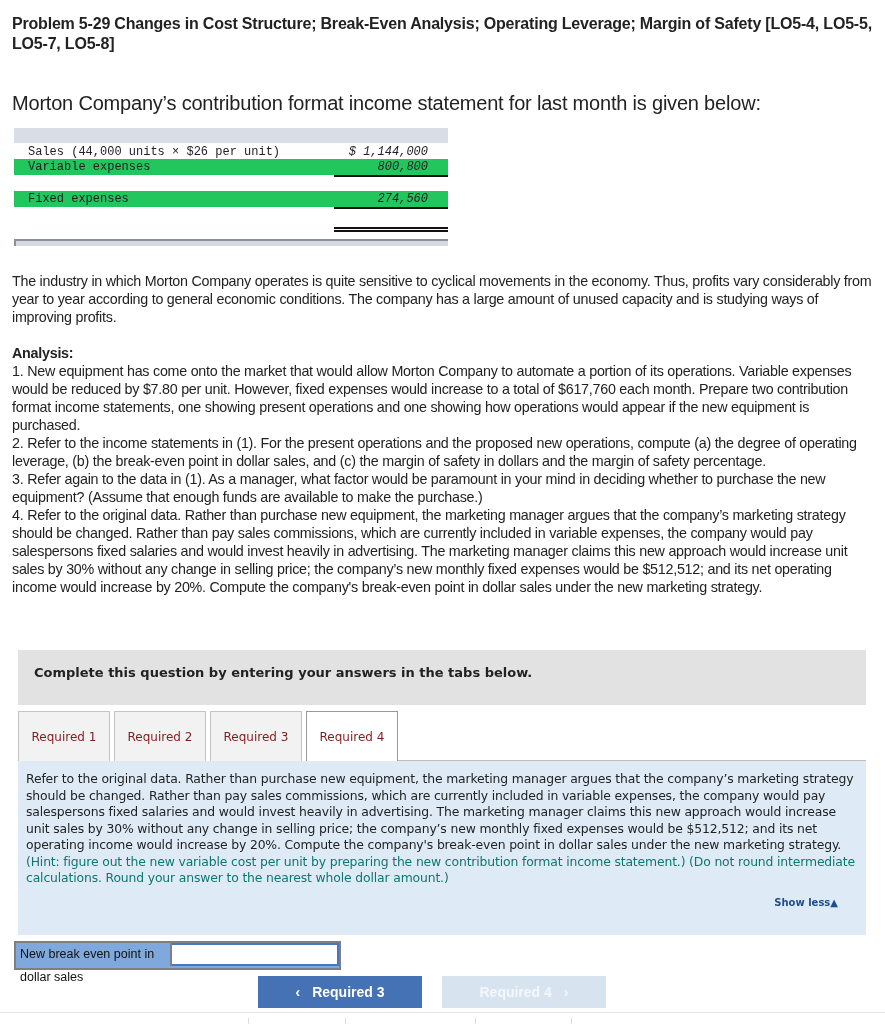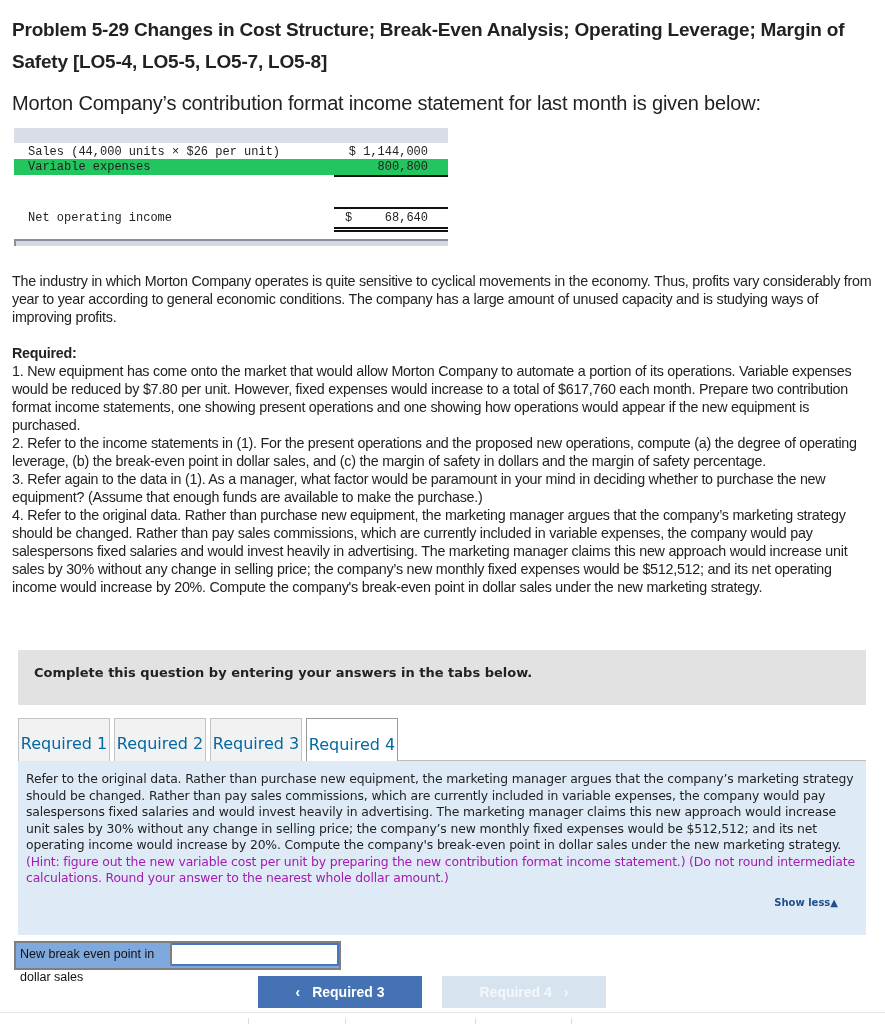--- a/index.html
+++ b/index.html
@@ -1,21 +1,21 @@
 <!DOCTYPE html>
 <html><head>
   <meta charset="utf-8">
   <style>
     * { box-sizing: border-box; margin: 0; padding: 0; }
     html, body { width: 885px; height: 1024px; background: #ffffff; overflow: hidden; }
     body { font-family: "Liberation Sans", sans-serif; color: #1a1a1a; position: relative; }
 
     .title {
       position: absolute; left: 12px; top: 14px; width: 860px;
-      font-size: 19px; font-weight: bold; line-height: 32px; color: #222;
+      font-size: 16px; font-weight: bold; line-height: 20px; color: #222;
       letter-spacing: -0.2px;
     }
     .intro {
       position: absolute; left: 12px; top: 92px;
       font-size: 20px; color: #222; letter-spacing: -0.2px;
     }
 
     
     .stmt {
       position: absolute; left: 14px; top: 128px; width: 434px; height: 111px;
@@ -24,59 +24,59 @@
     .stmt-bottom {
       position: absolute; left: 0; top: 111px; width: 434px; height: 7px;
       background: #d5d9e2; border-top: 2px solid #8a8f99; border-left: 2px solid #8a8f99;
     }
     .stmt-row {
       position: absolute; left: 0; width: 434px; height: 16px;
       font-family: "Liberation Mono", monospace; font-size: 12px; line-height: 16px; color: #222;
     }
     .stmt-row.alt { background: #22c55e; }
     .stmt-row .lbl { position: absolute; left: 14px; top: 0; white-space: pre; }
-    .stmt-row .val { position: absolute; left: 320px; width: 94px; top: 0; text-align: right; white-space: pre; }
+    .stmt-row .val { position: absolute; left: 320px; width: 94px; top: 0; text-align: right; white-space: pre; font-style: italic; }
     .stmt-row .cur { position: absolute; left: 331px; top: 0; }
     .rule { position: absolute; left: 320px; width: 114px; height: 1.5px; background: #111; }
 
     .para {
       position: absolute; left: 12px; width: 862px;
       font-size: 14.3px; line-height: 18px; color: #222; letter-spacing: -0.25px;
     }
     .para b { font-weight: bold; }
 
     .instr-bar {
       position: absolute; left: 18px; top: 650px; width: 848px; height: 55px;
       background: #e2e2e2;
     }
     .instr-bar span {
       position: absolute; left: 16px; top: 15px;
       font-family: "DejaVu Sans", sans-serif; font-size: 13px; font-weight: bold; color: #222;
     }
 
     .tabs { position: absolute; left: 18px; top: 711px; height: 50px; }
     .tab {
-      position: absolute; top: 7px; height: 50px;
+      position: absolute; top: 0; height: 50px;
       background: #f2f2f2; border: 1px solid #c4c4c4; border-bottom: none;
-      font-family: "DejaVu Sans", sans-serif; font-size: 16px; color: #0369a1;
+      font-family: "DejaVu Sans", sans-serif; font-size: 12px; color: #7f1d1d;
       display: flex; align-items: center; justify-content: center; cursor: pointer;
     }
     .tab.active { background: #ffffff; border: 1px solid #999; border-bottom: none; height: 51px; }
     .tabs-line { position: absolute; left: 398px; top: 760px; width: 468px; height: 1px; background: #bdbdbd; }
 
     .panel {
       position: absolute; left: 18px; top: 761px; width: 848px; height: 174px;
       background: #deebf7;
     }
     .panel-text {
       position: absolute; left: 8px; top: 10px; width: 835px;
       font-family: "DejaVu Sans", sans-serif; font-size: 12.4px; line-height: 16.5px; color: #222;
       letter-spacing: -0.15px;
     }
-    .panel-text .hint { color: #a21caf; text-align: right; }
+    .panel-text .hint { color: #0f766e; text-align: right; }
     .show-less {
       position: absolute; right: 28px; top: 136px;
       font-family: "DejaVu Sans", sans-serif; font-size: 10px; font-weight: bold; color: #1f4e8c;
       cursor: pointer;
     }
 
     .answer-row {
       position: absolute; left: 14px; top: 941px; width: 327px; height: 29px;
       border: 2px solid #7f7f7f; background: #7fa9dd; display: flex;
     }
@@ -111,36 +111,35 @@
 
   <div class="stmt-row" style="top:16px">
     <span class="lbl">Sales (44,000 units × $26 per unit)</span>
     <span class="val">$ 1,144,000</span>
   </div>
   <div class="stmt-row alt" style="top:31px">
     <span class="lbl">Variable expenses</span>
     <span class="val">800,800</span>
   </div>
   <div class="rule" style="top:47px"></div>
+  <div class="stmt-row alt" style="top:63px">
+    <span class="lbl">Fixed expenses</span>
+    <span class="val">274,560</span>
+  </div>
   <div class="rule" style="top:79px"></div>
-  <div class="stmt-row" style="top:82px">
-    <span class="lbl">Net operating income</span>
-    <span class="cur">$</span>
-    <span class="val">68,640</span>
-  </div>
   <div class="rule" style="top:99px"></div>
   <div class="rule" style="top:102px"></div>
 
   <div class="stmt-bottom"></div>
 </div>
 
 <div class="para" style="top:272px">The industry in which Morton Company operates is quite sensitive to cyclical movements in the economy. Thus, profits vary considerably from year to year according to general economic conditions. The company has a large amount of unused capacity and is studying ways of improving profits.</div>
 
 <div class="para" style="top:344px">
-  <div><b>Required:</b></div>
+  <div><b>Analysis:</b></div>
   <div>1. New equipment has come onto the market that would allow Morton Company to automate a portion of its operations. Variable expenses would be reduced by $7.80 per unit. However, fixed expenses would increase to a total of $617,760 each month. Prepare two contribution format income statements, one showing present operations and one showing how operations would appear if the new equipment is purchased.</div>
   <div>2. Refer to the income statements in (1). For the present operations and the proposed new operations, compute (a) the degree of operating leverage, (b) the break-even point in dollar sales, and (c) the margin of safety in dollars and the margin of safety percentage.</div>
   <div>3. Refer again to the data in (1). As a manager, what factor would be paramount in your mind in deciding whether to purchase the new equipment? (Assume that enough funds are available to make the purchase.)</div>
   <div>4. Refer to the original data. Rather than purchase new equipment, the marketing manager argues that the company’s marketing strategy should be changed. Rather than pay sales commissions, which are currently included in variable expenses, the company would pay salespersons fixed salaries and would invest heavily in advertising. The marketing manager claims this new approach would increase unit sales by 30% without any change in selling price; the company’s new monthly fixed expenses would be $512,512; and its net operating income would increase by 20%. Compute the company's break-even point in dollar sales under the new marketing strategy.</div>
 </div>
 
 <div class="instr-bar">
   <span>Complete this question by entering your answers in the tabs below.</span>
 </div>
 

